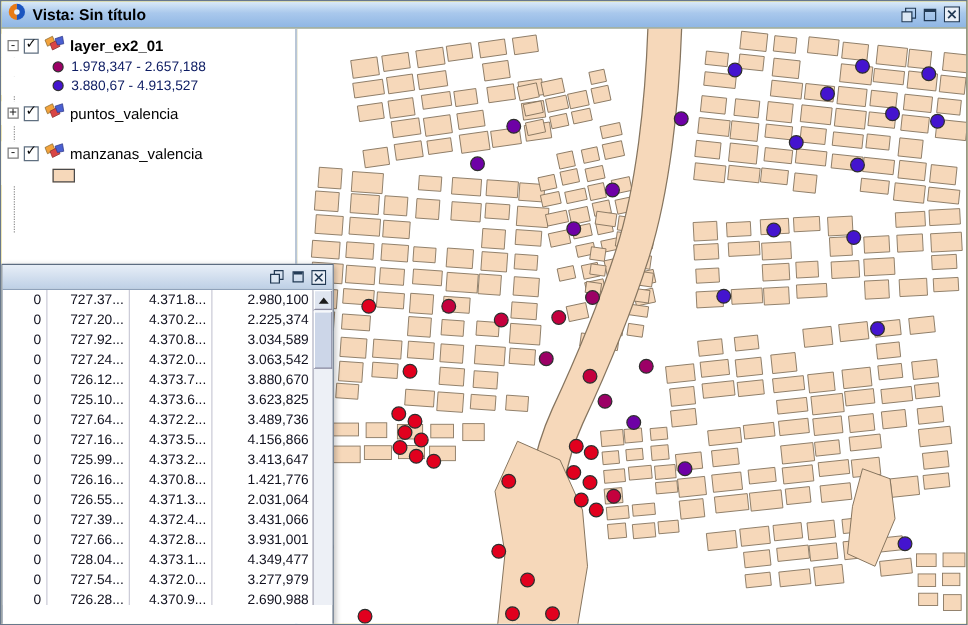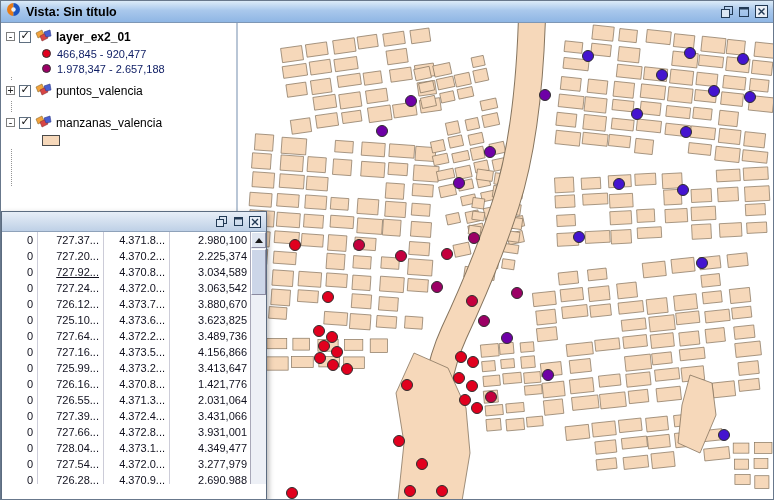--- a/index.html
+++ b/index.html
@@ -83,26 +83,26 @@
               <span class="check">✓</span>
             </div>
             <span><svg width="17" height="13" viewBox="0 0 17 13">
                 <polygon points="1,4 7,1 9,6 3,9" fill="#f2a33c" stroke="#8a6a30" stroke-width="0.6"></polygon>
                 <polygon points="5,7 11,4 13,9 7,12" fill="#d84545" stroke="#8a3030" stroke-width="0.6"></polygon>
                 <polygon points="9,3 15,1 16,7 11,8" fill="#4a5fd0" stroke="#303a8a" stroke-width="0.6"></polygon>
               </svg></span>
             <span class="layer-name active">layer_ex2_01</span>
           </div>
           <div class="tree-row legend-row">
-            <span class="legend-dot" style="background: rgb(225, 0, 30);"></span>
-            <span class="legend-label">466,845 - 920,477</span>
-          </div>
-          <div class="tree-row legend-row">
             <span class="legend-dot" style="background: rgb(156, 0, 102);"></span>
             <span class="legend-label">1.978,347 - 2.657,188</span>
+          </div>
+          <div class="tree-row legend-row">
+            <span class="legend-dot" style="background: rgb(68, 20, 207);"></span>
+            <span class="legend-label">3.880,67 - 4.913,527</span>
           </div>
           <div class="tree-row layer-row" style="margin-top: 5px;">
             <div class="expand-box">+</div>
             <div class="checkbox">
               <span class="check">✓</span>
             </div>
             <span><svg width="17" height="13" viewBox="0 0 17 13">
                 <polygon points="1,4 7,1 9,6 3,9" fill="#f2a33c" stroke="#8a6a30" stroke-width="0.6"></polygon>
                 <polygon points="5,7 11,4 13,9 7,12" fill="#d84545" stroke="#8a3030" stroke-width="0.6"></polygon>
                 <polygon points="9,3 15,1 16,7 11,8" fill="#4a5fd0" stroke="#303a8a" stroke-width="0.6"></polygon>
@@ -567,21 +567,21 @@
             <div class="t-cell" style="width: 82px;">2.980,100</div>
           </div>
           <div class="t-row">
             <div class="t-cell" style="width: 36px;">0</div>
             <div class="t-cell" style="width: 66px;">727.20...</div>
             <div class="t-cell" style="width: 66px;">4.370.2...</div>
             <div class="t-cell" style="width: 82px;">2.225,374</div>
           </div>
           <div class="t-row">
             <div class="t-cell" style="width: 36px;">0</div>
-            <div class="t-cell" style="width: 66px; text-decoration: underline;">727.92...</div>
+            <div class="t-cell" style="width: 66px;">727.92...</div>
             <div class="t-cell" style="width: 66px;">4.370.8...</div>
             <div class="t-cell" style="width: 82px;">3.034,589</div>
           </div>
           <div class="t-row">
             <div class="t-cell" style="width: 36px;">0</div>
             <div class="t-cell" style="width: 66px;">727.24...</div>
             <div class="t-cell" style="width: 66px;">4.372.0...</div>
             <div class="t-cell" style="width: 82px;">3.063,542</div>
           </div>
           <div class="t-row">

